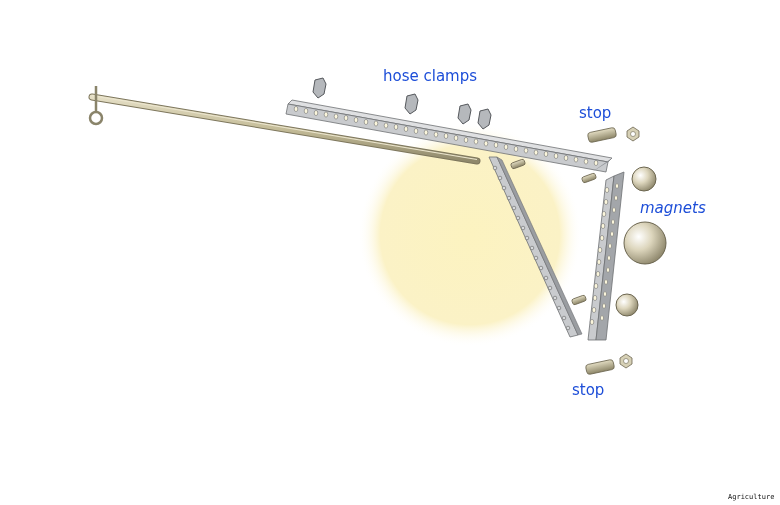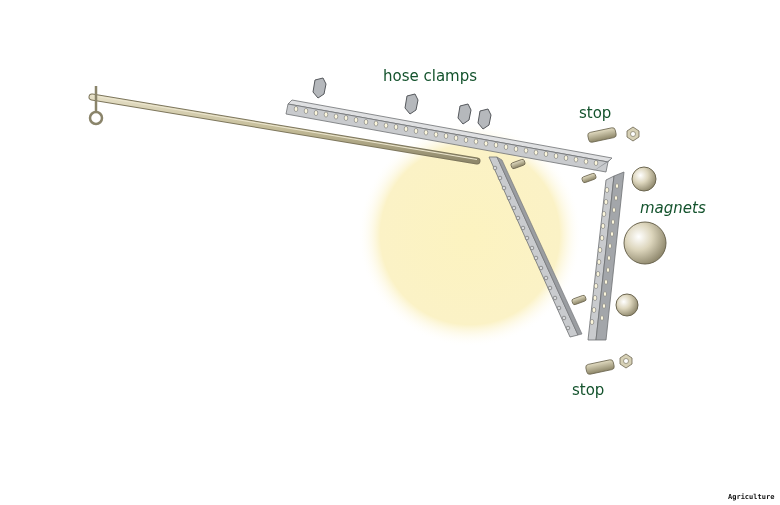--- a/index.html
+++ b/index.html
@@ -1,22 +1,22 @@
 <!DOCTYPE html>
 <html><head>
   <meta charset="utf-8">
   <style>
     html, body { margin: 0; padding: 0; background: #ffffff; }
     body { width: 780px; height: 505px; position: relative; overflow: hidden;
            font-family: "Liberation Sans", "DejaVu Sans", sans-serif; }
     #diagram { position: absolute; left: 0; top: 0; }
     .label { position: absolute; font-family: "DejaVu Sans", "Liberation Sans", sans-serif;
-             font-size: 15px; color: #14532d; white-space: nowrap; }
+             font-size: 15px; color: #1d4ed8; white-space: nowrap; }
     .credit { position: absolute; font-family: "DejaVu Sans Mono", monospace;
-              font-size: 7px; font-weight: bold; color: #111; white-space: nowrap; }
+              font-size: 7px; font-weight: normal; color: #111; white-space: nowrap; }
   </style>
 </head>
 <body>
 
 <svg id="diagram" width="780" height="505" viewBox="0 0 780 505" xmlns="http://www.w3.org/2000/svg">
   <defs>
     <radialGradient id="glow" cx="0.5" cy="0.5" r="0.5">
       <stop offset="0" stop-color="#fcf3c0"></stop>
       <stop offset="0.8" stop-color="#fbf2c6"></stop>
       <stop offset="1" stop-color="#ffffff" stop-opacity="0"></stop>

